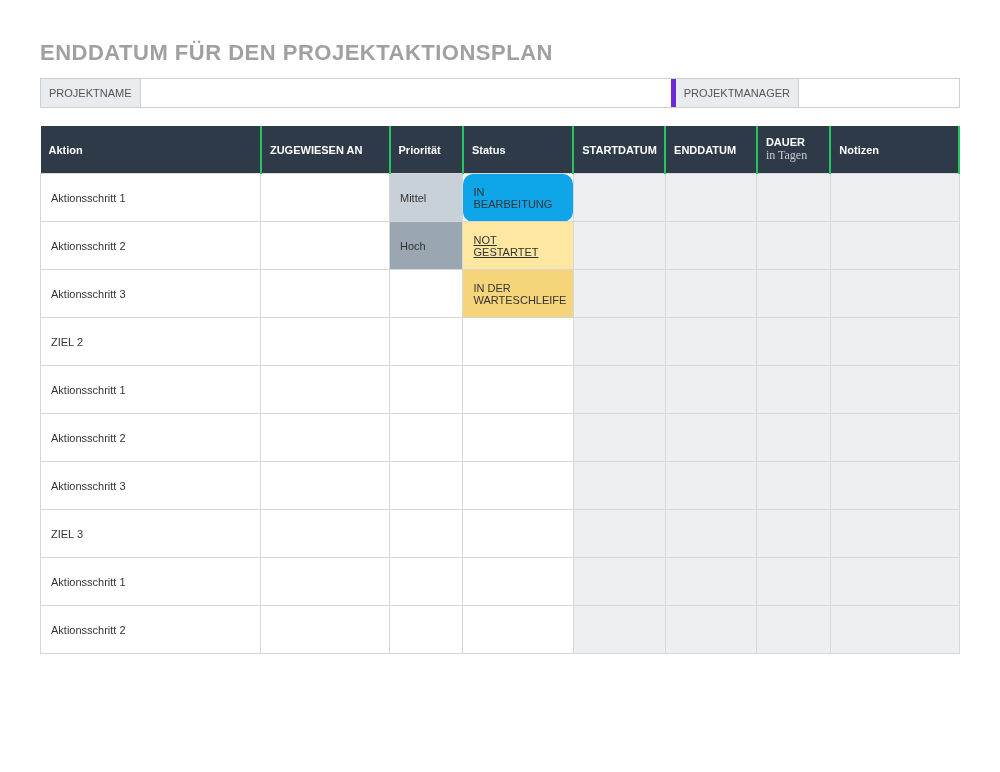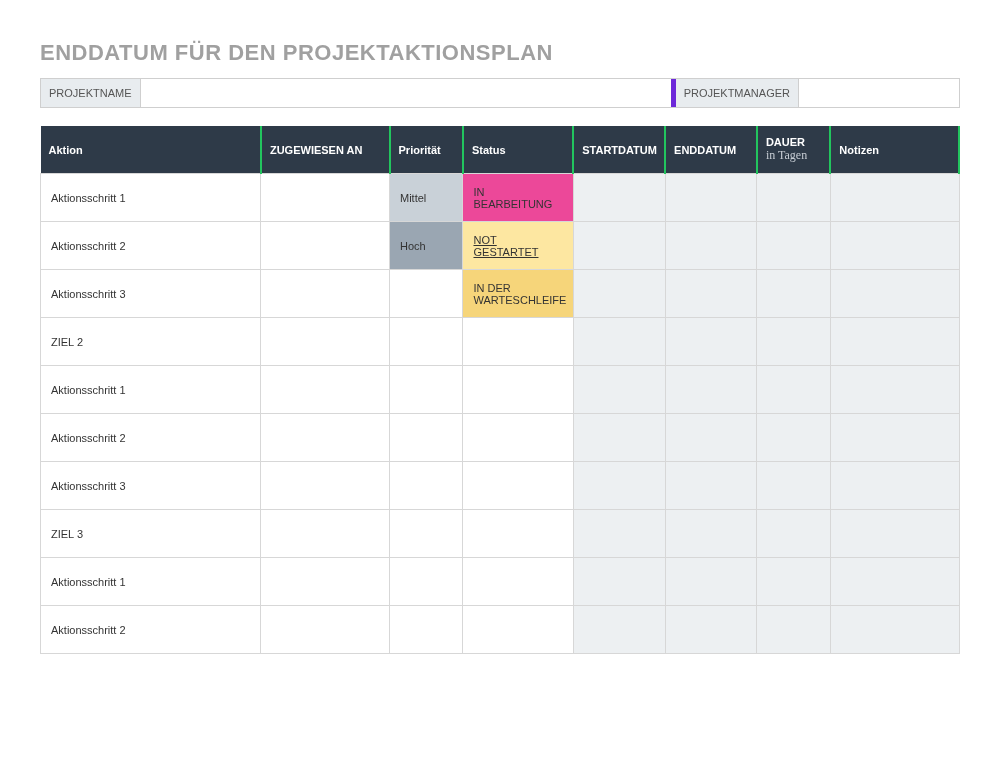--- a/index.html
+++ b/index.html
@@ -69,21 +69,21 @@
     font-size: 11px;
     height: 48px;
     vertical-align: middle;
     color: #333;
   }
   td.grey { background: #edf0f2; }
   .pri-niedrig { background: #ffffff; }
   .pri-mittel  { background: #c9d1d8; }
   .pri-hoch    { background: #9aa6b2; }
   .st-voll  { background: #13a845; color: #ffffff; }
-  .st-bearb { background: #ec4899; color: #333; }
+  .st-bearb { background: #0ea5e9; color: #333; border-radius: 10px; }
   .st-not   { background: #fde7a1; color: #333; text-decoration: underline; }
   .st-wart  { background: #f6d57a; color: #333; }
   col.c-aktion   { width: 24%; }
   col.c-zug      { width: 14%; }
   col.c-prio     { width: 8%; }
   col.c-status   { width: 12%; }
   col.c-start    { width: 10%; }
   col.c-end      { width: 10%; }
   col.c-dauer    { width: 8%; }
   col.c-notizen  { width: 14%; }

